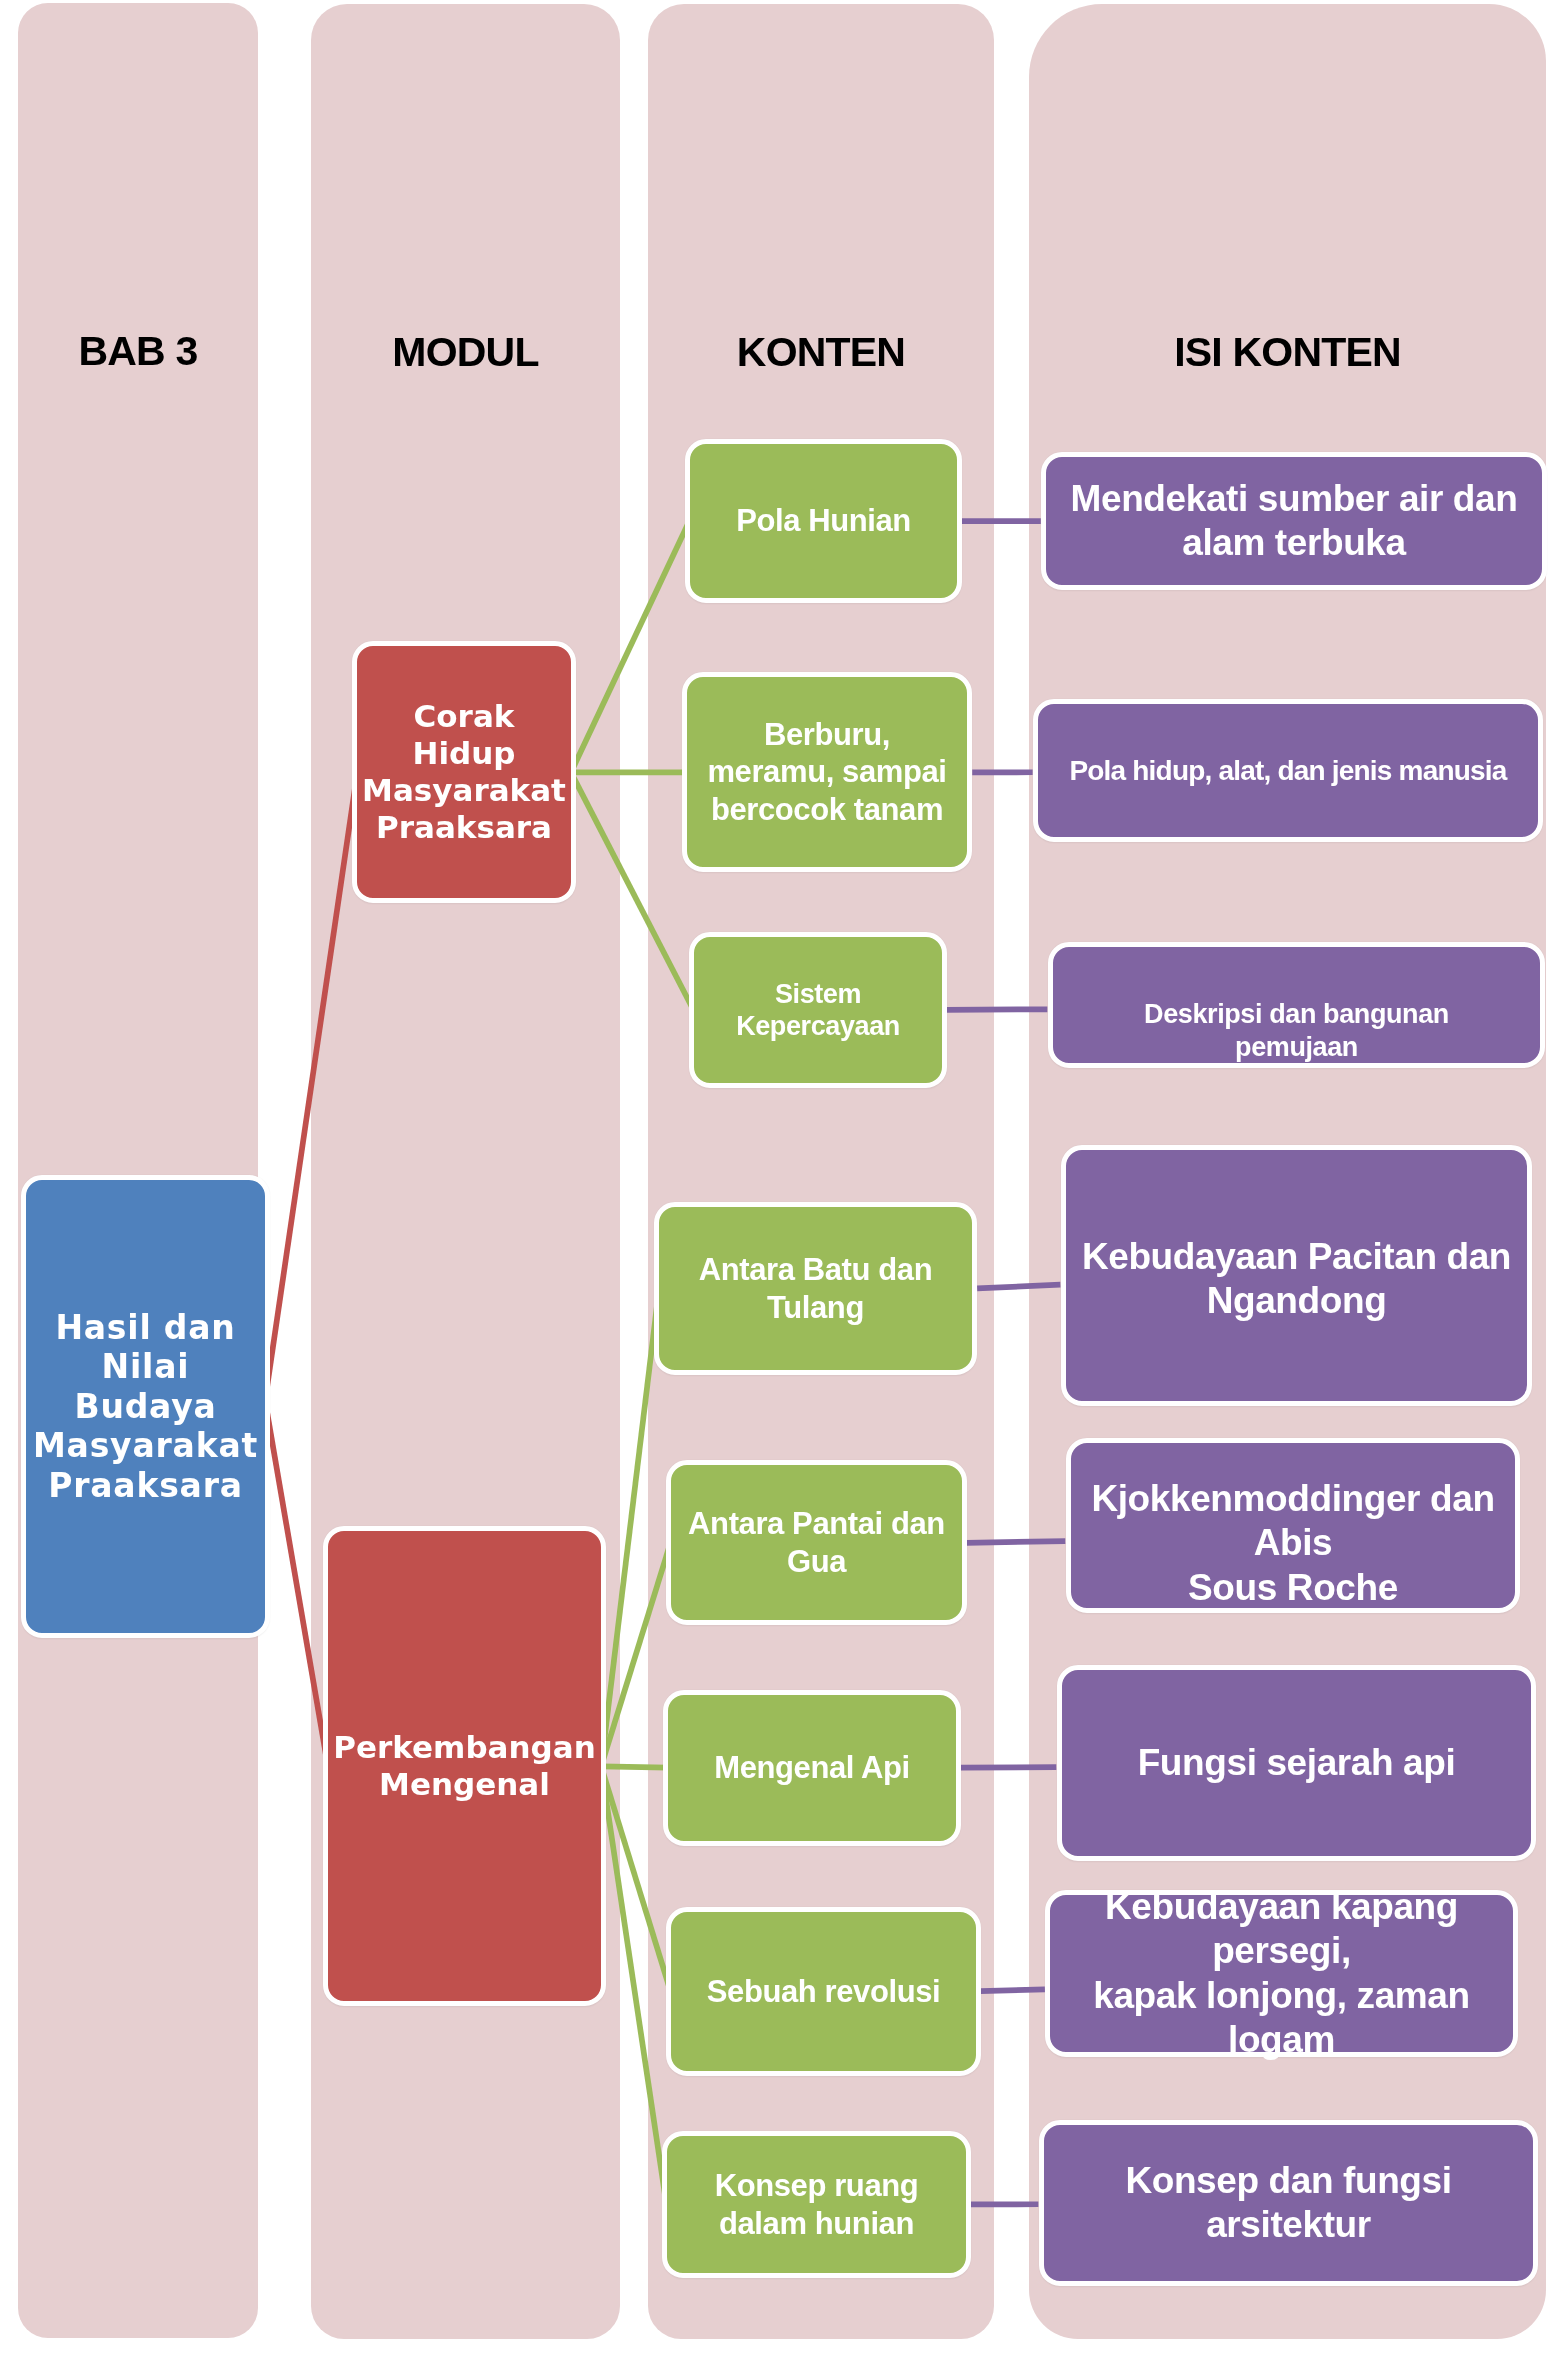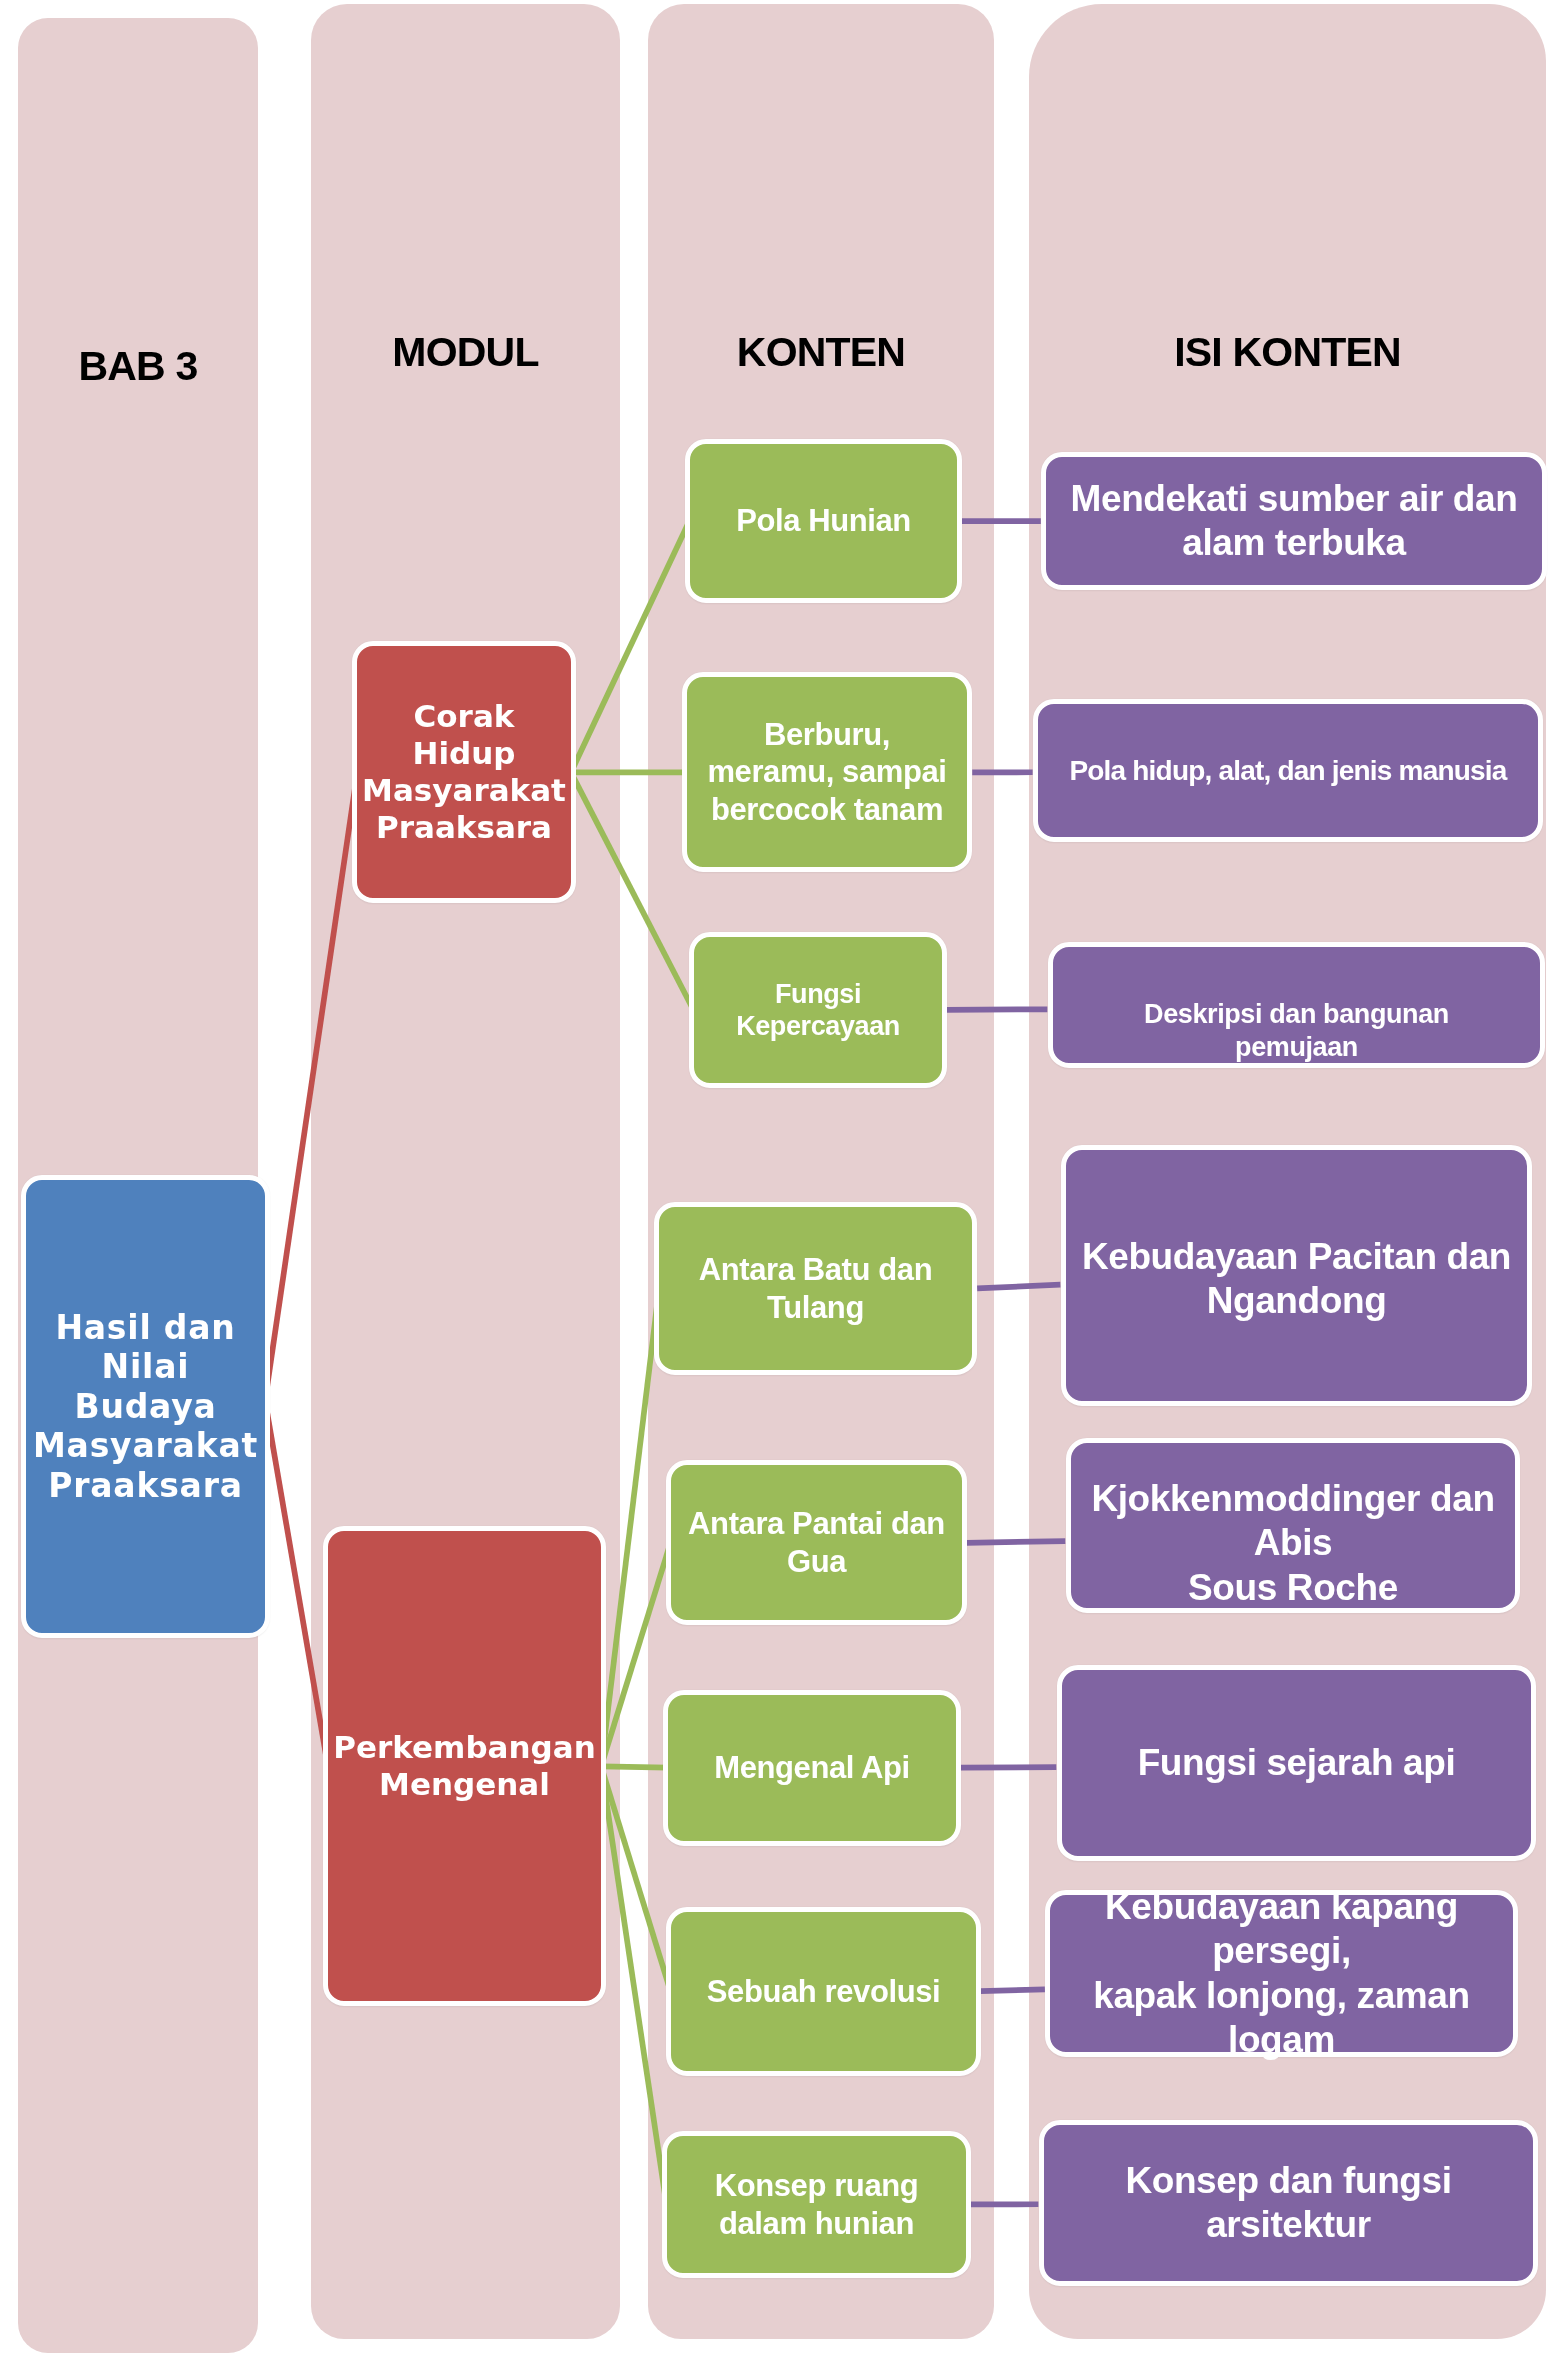--- a/index.html
+++ b/index.html
@@ -6,21 +6,21 @@
   body { width: 1562px; height: 2354px; position: relative; overflow: hidden; }
   .col {
     position: absolute; background: #E6CFD0;
     border-radius: 36px 36px 33px 33px;
   }
   .col-head {
     position: absolute; left: 0; right: 0; top: 325px;
     text-align: center; font-family: "Liberation Sans", sans-serif;
     font-weight: bold; font-size: 41px; color: #000; letter-spacing: -0.8px;
   }
-  #c1 { left: 18px;  top: 18px; width: 240px; height: 2335px; border-radius: 30px; }
+  #c1 { left: 18px;  top: 3px; width: 240px; height: 2335px; border-radius: 30px; }
   #c2 { left: 311px; top: 4.1px; width: 309px; height: 2335px; }
   #c3 { left: 648px; top: 4.1px; width: 346px; height: 2335px; }
   #c4 { left: 1029px; top: 4.1px; width: 517px; height: 2335px; border-radius: 73px 57px 49px 49px; }
 
   .node {
     position: absolute; box-sizing: border-box;
     border: 5.7px solid #ffffff; border-radius: 21px;
     display: flex; align-items: center; justify-content: center;
     text-align: center; color: #ffffff; font-weight: bold;
     box-shadow: 0 0.8px 1.6px rgba(0,0,0,0.06);
@@ -92,21 +92,21 @@
 
 <div class="node n-kon" id="k00" style="left:685px; top:439px; width:277px; height:164px;">
   <span>Pola Hunian</span>
 </div>
 <div class="node n-kon" id="k01" style="left:682px; top:672px; width:290px; height:200px;">
   <span>Berburu,
 meramu, sampai
 bercocok tanam</span>
 </div>
 <div class="node n-kon small" id="k02" style="left:689px; top:932px; width:258px; height:156px;">
-  <span>Fungsi
+  <span>Sistem
 Kepercayaan</span>
 </div>
 
 <div class="node n-kon" id="k10" style="left:654px; top:1202px; width:323px; height:173px;">
   <span>Antara Batu dan
 Tulang</span>
 </div>
 <div class="node n-kon" id="k11" style="left:666px; top:1460px; width:301px; height:165px;">
   <span>Antara Pantai dan
 Gua</span>

